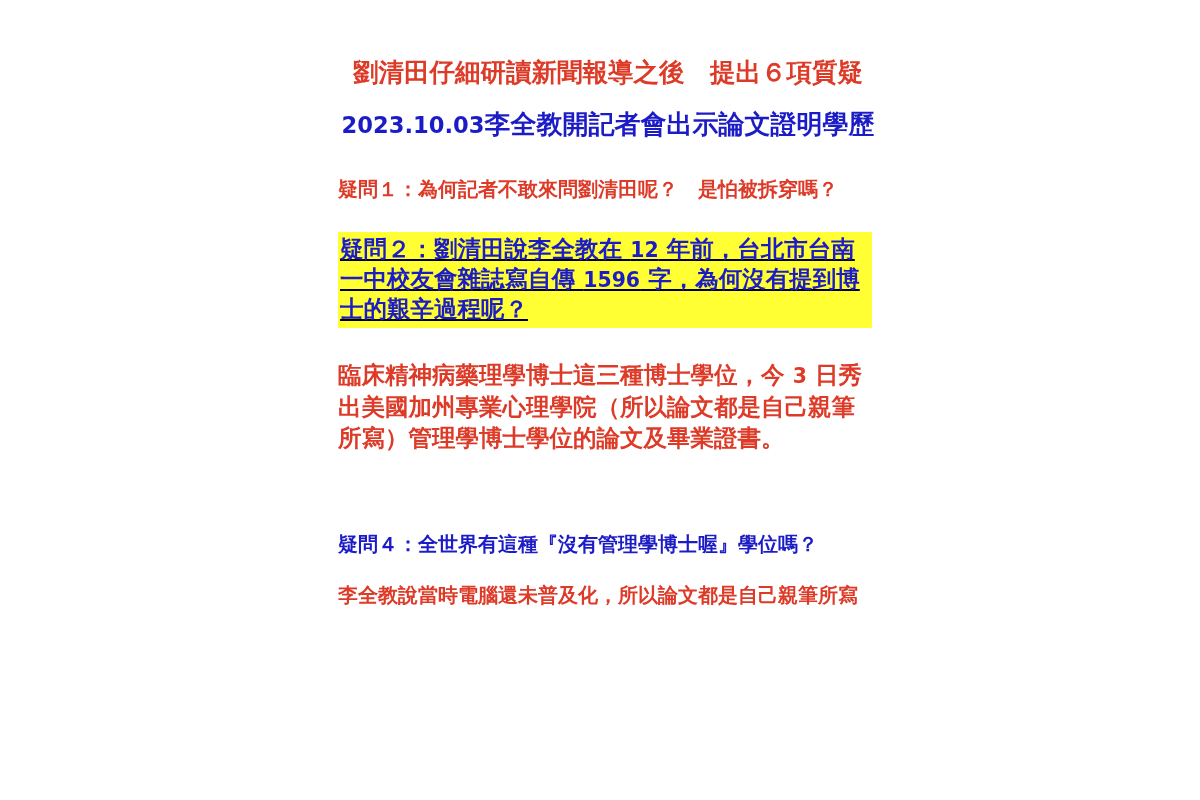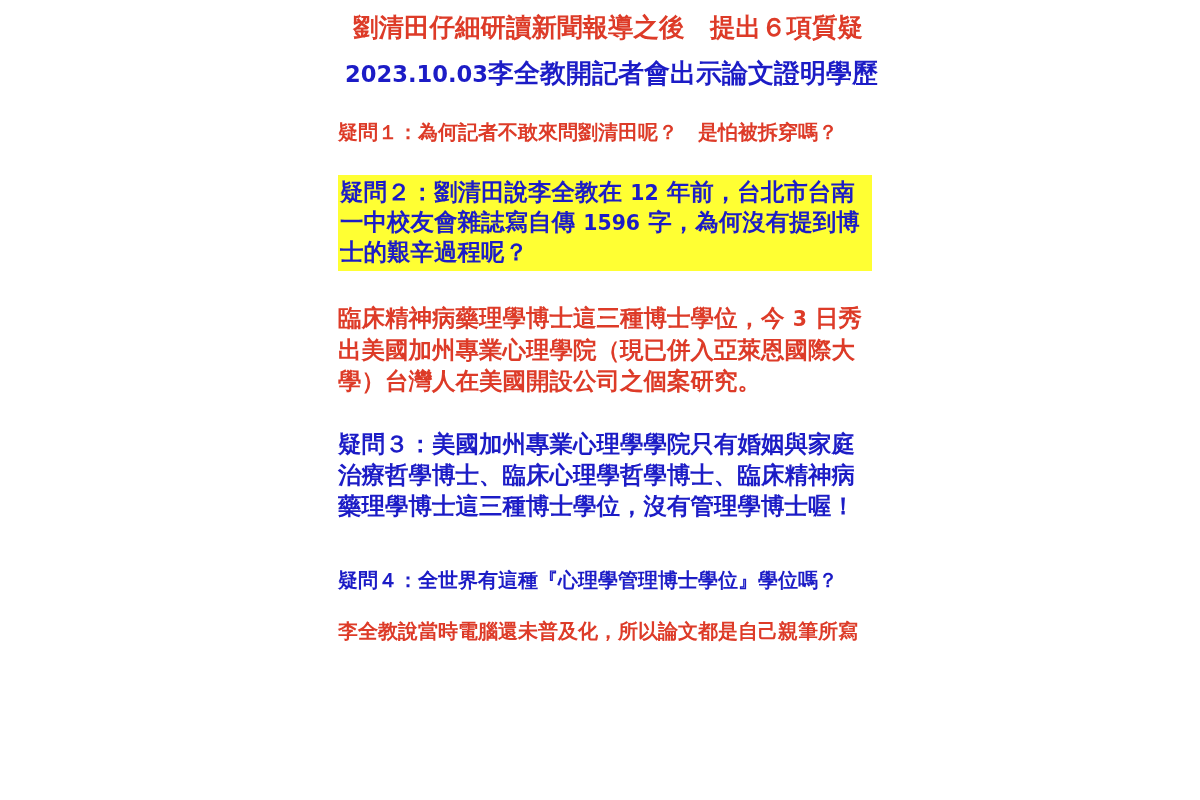--- a/index.html
+++ b/index.html
@@ -35,26 +35,27 @@
   .red  { color: #dd3b28; }
   .blue { color: #1c1cc6; }
 
   
   .title-main {
     font-size: 25.5px;
     line-height: 30px;
     font-weight: 700;
     text-align: center;
     letter-spacing: 0px;
+    margin-top: 45px;
   }
   .title-sub {
     font-size: 26px;
-    line-height: 32px;
+    line-height: 44px;
     font-weight: 700;
-    text-align: right;
+    text-align: center;
     letter-spacing: 0px;
     margin-top: 15px;
   }
 
   
   .q-line {
     font-size: 20px;
     line-height: 31px;
     font-weight: 600;
   }
@@ -77,20 +78,21 @@
   .gap-lg  { height: 27px; }
   .gap-xl  { height: 32px; }
 
   
   .highlight-block {
     background: #ffff33;
     display: block;
     padding: 3px 2px 4px 2px;
     width: 534px;
     box-sizing: border-box;
+    text-decoration: underline;
   }
   .highlight-block .body-para {
     line-height: 29px;
   }
 </style>
 </head>
 <body>
 
 <div id="page">
   <div id="doc">
@@ -106,31 +108,30 @@
     <div class="q-line red">疑問１：為何記者不敢來問劉清田呢？　是怕被拆穿嗎？</div>
 
     <div class="gap-lg"></div>
 
     <div class="highlight-block">
       <div class="body-para blue"><span>疑問２：劉清田說李全教在 </span><span class="latin">12</span><span> 年前，台北市台南一中校友會雜誌寫自傳 </span><span class="latin">1596</span><span> 字，為何沒有提到博士的艱辛過程呢？</span></div>
     </div>
 
     <div class="gap-xl"></div>
 
-    <div class="body-para red"><span>臨床精神病藥理學博士這三種博士學位，今 </span><span class="latin">3</span><span> 日秀出美國加州專業心理學院（現已併入亞萊恩國際大學）台灣人在美國開設公司之個案研究。</span></div>
+    <div class="body-para red"><span>臨床精神病藥理學博士這三種博士學位，今 </span><span class="latin">3</span><span> 日秀出美國加州專業心理學院（所以論文都是自己親筆所寫）管理學博士學位的論文及畢業證書。</span></div>
 
     <div class="gap-xl"></div>
 
-    <div class="body-para blue">疑問３：美國加州專業心理學學院只有婚姻與家庭治療哲學博士、臨床心理學哲學博士、臨床精神病藥理學博士這三種博士學位，沒有管理學博士喔！</div>
 
     <div class="gap-xl"></div>
 
 
     <div class="gap-sm"></div>
 
-    <div class="q-line blue">疑問４：全世界有這種『心理學管理博士學位』學位嗎？</div>
+    <div class="q-line blue">疑問４：全世界有這種『沒有管理學博士喔』學位嗎？</div>
 
     <div class="gap-md"></div>
 
     <div class="q-line red">李全教說當時電腦還未普及化，所以論文都是自己親筆所寫</div>
 
   </div>
 </div>
 
 </body></html>

